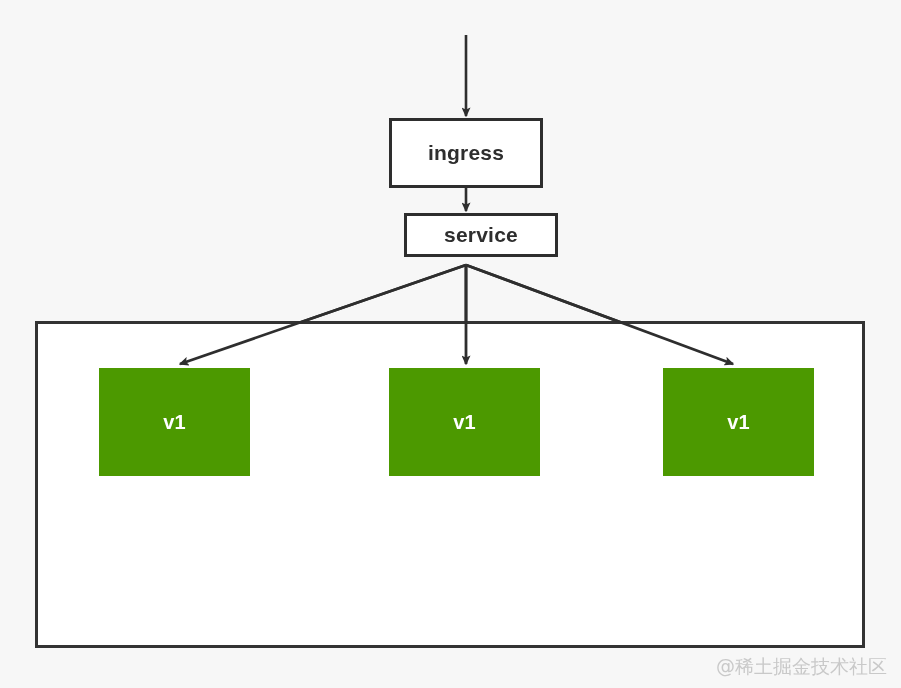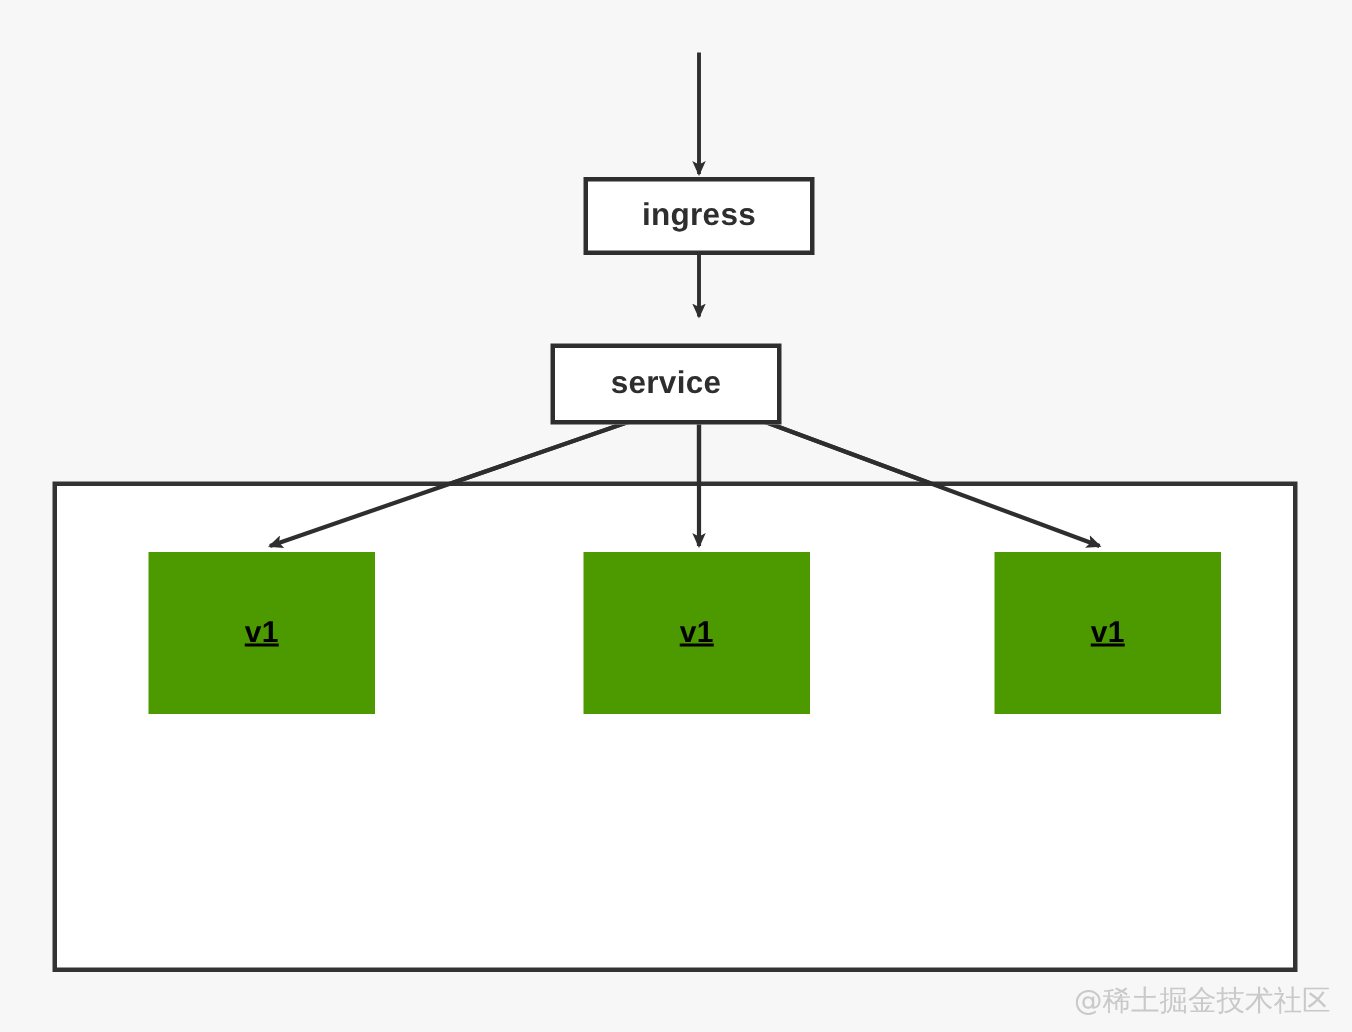--- a/index.html
+++ b/index.html
@@ -44,23 +44,22 @@
     color: #2e2e2e;
     letter-spacing: 0.2px;
   }
   .pod-node {
     background: #4c9900;
     border: none;
   }
   .pod-node .node-label {
     font-size: 20px;
     font-weight: bold;
-    color: #000000;
+    color: #ffffff;
     letter-spacing: 0.2px;
-    text-decoration: underline;
   }
   #cluster-container {
     position: absolute;
     box-sizing: border-box;
     background: #ffffff;
     border: 3px solid #333333;
   }
   #watermark {
     position: absolute;
     right: 14px;
@@ -101,25 +100,25 @@
     <defs>
       <marker id="arrowhead2" markerWidth="10" markerHeight="9" refX="8.6" refY="4.5" orient="auto" markerUnits="userSpaceOnUse">
         <path d="M0,0 L10,4.5 L0,9 L2.2,4.5 Z" fill="#2e2e2e"></path>
       </marker>
     </defs>
     <line x1="466" y1="265" x2="180" y2="364" stroke="#2e2e2e" stroke-width="2.8" marker-end="url(#arrowhead2)"></line>
     <line x1="466" y1="265" x2="466" y2="364" stroke="#2e2e2e" stroke-width="2.8" marker-end="url(#arrowhead2)"></line>
     <line x1="466" y1="265" x2="733" y2="364" stroke="#2e2e2e" stroke-width="2.8" marker-end="url(#arrowhead2)"></line>
   </svg>
 
-  <div class="node-box plain-node" style="left:389px; top:118px; width:154px; height:52px;">
+  <div class="node-box plain-node" style="left:389px; top:118px; width:154px; height:70px;">
     <span class="node-label">ingress</span>
   </div>
 
-  <div class="node-box plain-node" style="left:367px; top:213px; width:154px; height:54px;margin-top:16px;">
+  <div class="node-box plain-node" style="left:404px; top:213px; width:154px; height:44px;">
     <span class="node-label">service</span>
   </div>
 
   <div class="node-box pod-node" style="left:99px; top:368px; width:151px; height:108px;">
     <span class="node-label">v1</span>
   </div>
 
   <div class="node-box pod-node" style="left:389px; top:368px; width:151px; height:108px;">
     <span class="node-label">v1</span>
   </div>

